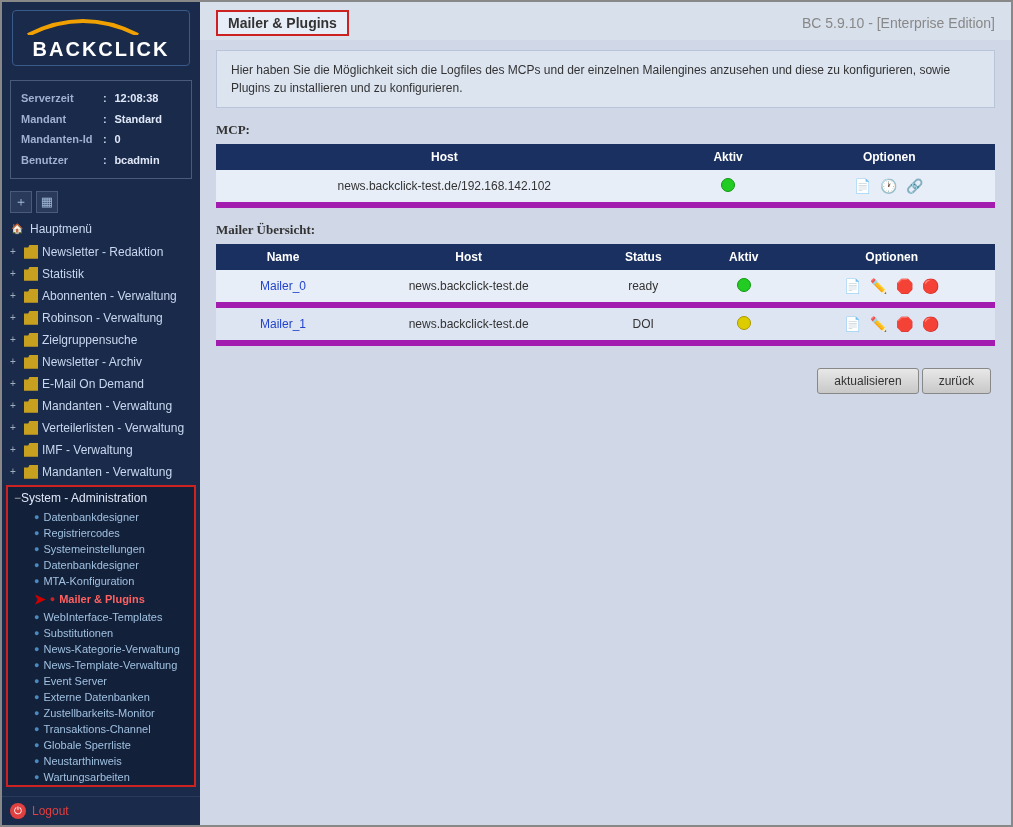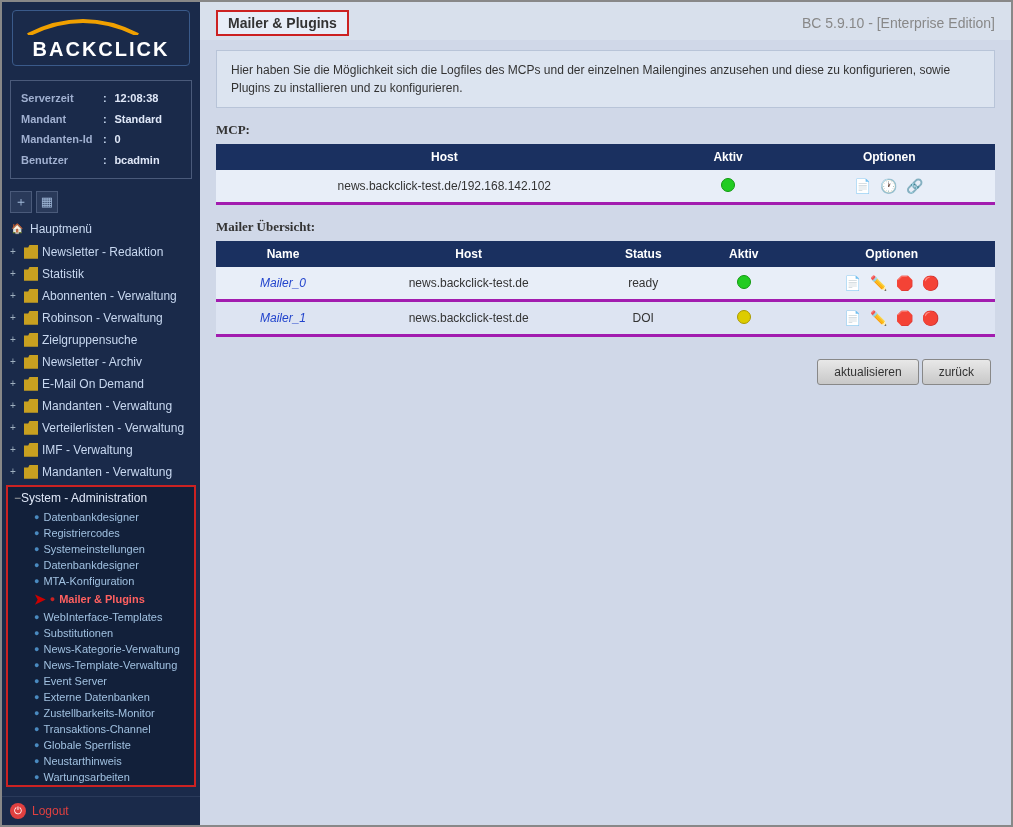--- a/index.html
+++ b/index.html
@@ -64,22 +64,22 @@
 
     
     .section-title { font-size: 13px; font-weight: bold; color: #333; margin-bottom: 6px; font-family: Liberation Serif, serif; }
 
     
     .data-table { width: 100%; border-collapse: collapse; margin-bottom: 14px; }
     .data-table thead tr { background: #1a3060; color: white; }
     .data-table thead th { padding: 6px 10px; text-align: center; font-size: 12px; font-weight: bold; }
     .data-table tbody tr { background: #e8eef8; }
     .data-table tbody tr:nth-child(even) { background: #dde4f2; }
-    .data-table tbody td { padding: 6px 25px; text-align: center; color: #333; font-size: 12px; border-bottom: 3px solid #a21caf; }
-    .data-table a { color: #2244cc; text-decoration: none; font-style: italic; }
+    .data-table tbody td { padding: 6px 25px; text-align: center; color: #333; font-size: 12px; border-bottom: 6px solid #a21caf; }
+    .data-table a { color: #2244cc; text-decoration: none; }
 
     
     .status-dot { width: 14px; height: 14px; border-radius: 50%; display: inline-block; }
     .status-green { background: #22cc22; border: 1px solid #119911; }
     .status-yellow { background: #ddcc00; border: 1px solid #aa9900; }
 
     
     .opt-icons { display: flex; align-items: center; justify-content: center; gap: 6px; }
     .opt-icon { width: 20px; height: 20px; display: flex; align-items: center; justify-content: center; font-size: 14px; cursor: pointer; }
     .opt-icon.file { color: #4a6a9a; }

